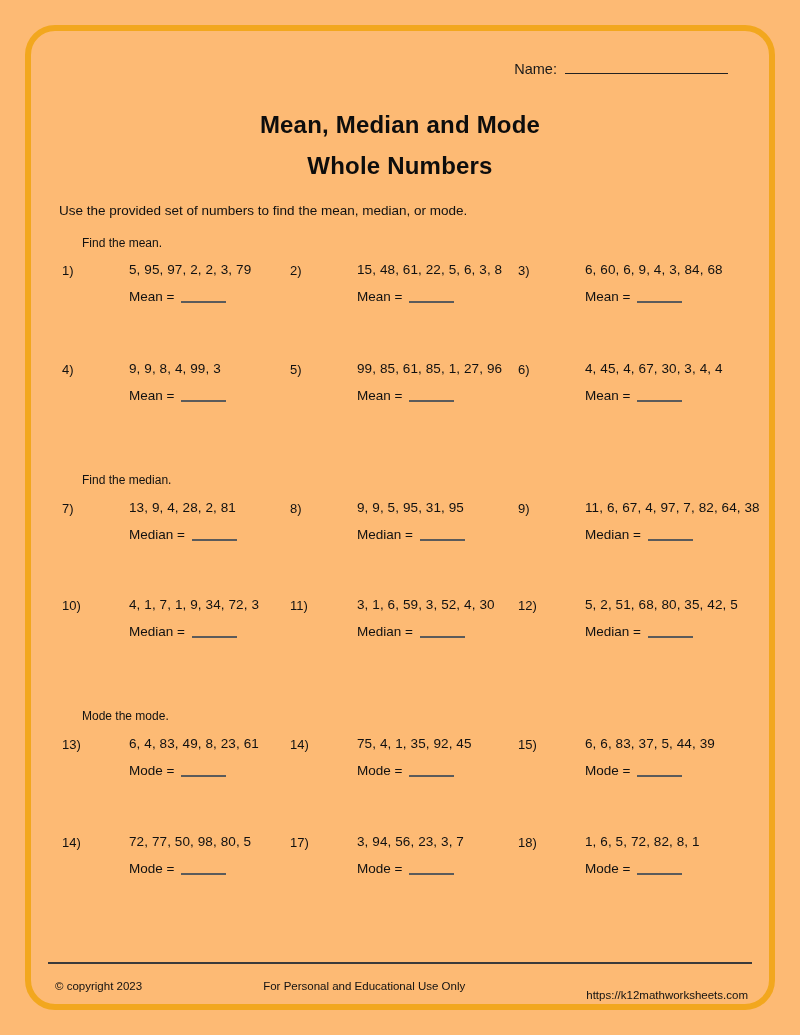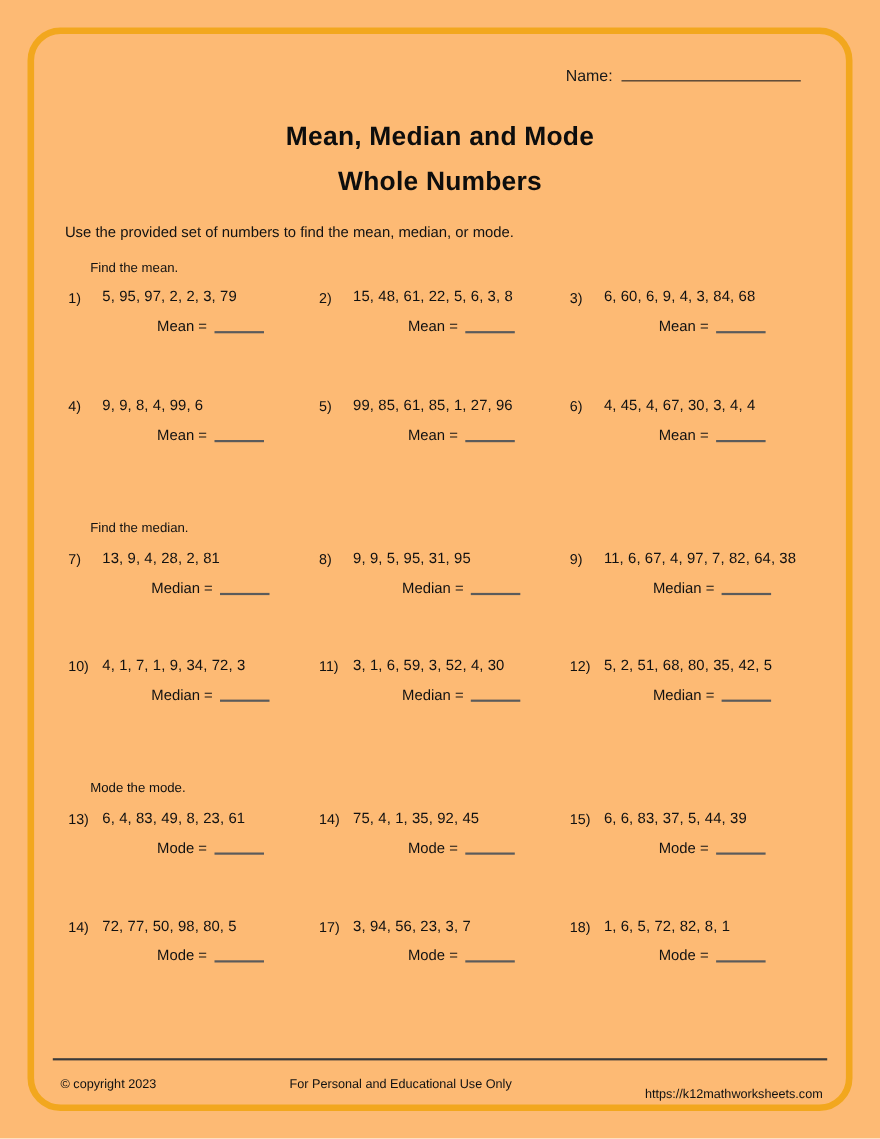--- a/index.html
+++ b/index.html
@@ -16,23 +16,23 @@
   .name-blank{display:inline-block;width:163px;border-bottom:1.6px solid #222;height:13px;margin-left:4px;}
   .title{
     position:absolute;top:104px;left:0;width:100%;margin:0;text-align:center;
     font-size:24px;font-weight:bold;line-height:41px;color:#0d0d0d;letter-spacing:0.2px;
   }
   .instructions{position:absolute;top:199px;left:55px;margin:4px;font-size:13.5px;color:#111;}
   .section-heading{position:absolute;left:62px;font-size:12px;color:#111;margin-left:20px;}
   .row{position:absolute;left:62px;width:690px;display:flex;}
   .cell{width:228px;display:flex;flex:0 0 228px;box-sizing:border-box;}
   .pnum{flex:0 0 31px;font-size:13px;color:#111;padding-top:1px;}
-  .pbody{flex:1;}
+  .pbody{flex:1;margin-left:36px;}
   .pvalues{font-size:13.5px;color:#111;white-space:nowrap;letter-spacing:0.1px;}
-  .answer{margin-top:11px;font-size:13.5px;color:#111;text-align:center;}
+  .answer{margin-top:11px;font-size:13.5px;color:#111;}
   .ablank{display:inline-block;width:45px;border-bottom:2px solid #5b5b5b;height:11px;margin-left:7px;transform:translateY(2px);}
   .footer-line{position:absolute;left:48px;top:962px;width:704px;border-top:2px solid #3a3a3a;}
   .footer-row{
     position:absolute;left:55px;right:52px;top:971px;display:flex;
     justify-content:space-between;align-items:center;font-size:11.5px;color:#111;gap:32px;
   }
   .footer-url{color:#111;text-decoration:none;margin-top:18px;}
 </style>
 </head>
 <body>
@@ -75,21 +75,21 @@
         <div class="pvalues">6, 60, 6, 9, 4, 3, 84, 68</div>
         <div class="answer"><span>Mean =</span><span class="ablank"></span></div>
       </div>
     </div>
   </div>
 
   <div class="row" style="top:361px">
     <div class="cell">
       <span class="pnum">4)</span>
       <div class="pbody">
-        <div class="pvalues">9, 9, 8, 4, 99, 6</div>
+        <div class="pvalues">9, 9, 8, 4, 99, 3</div>
         <div class="answer"><span>Mean =</span><span class="ablank"></span></div>
       </div>
     </div>
     <div class="cell">
       <span class="pnum">5)</span>
       <div class="pbody">
         <div class="pvalues">99, 85, 61, 85, 1, 27, 96</div>
         <div class="answer"><span>Mean =</span><span class="ablank"></span></div>
       </div>
     </div>

